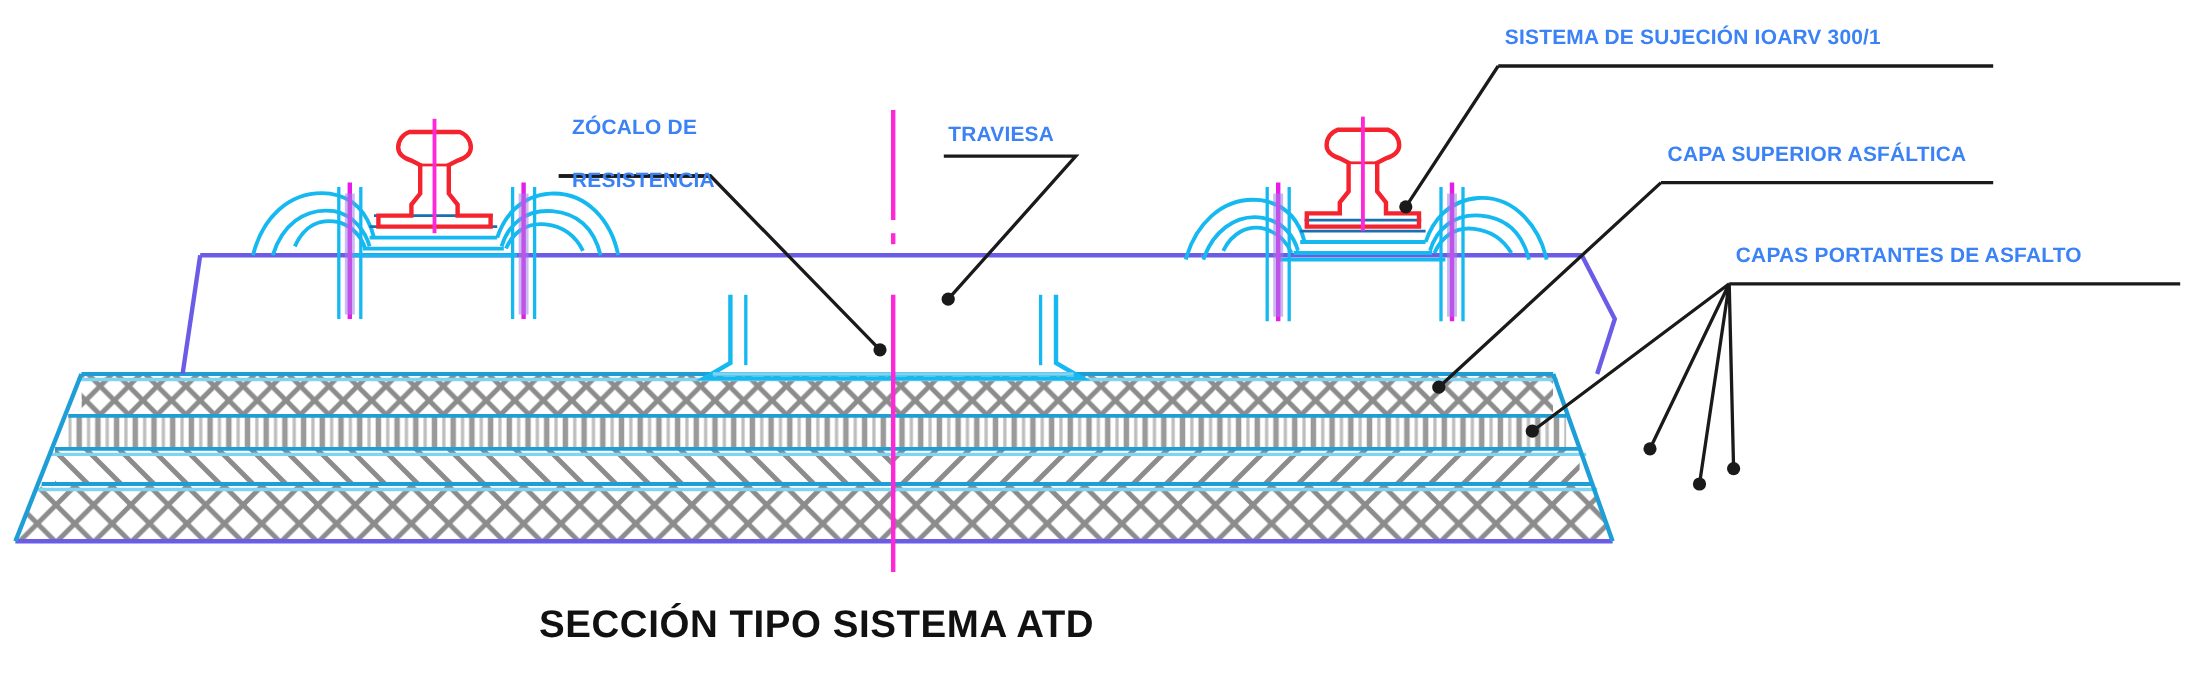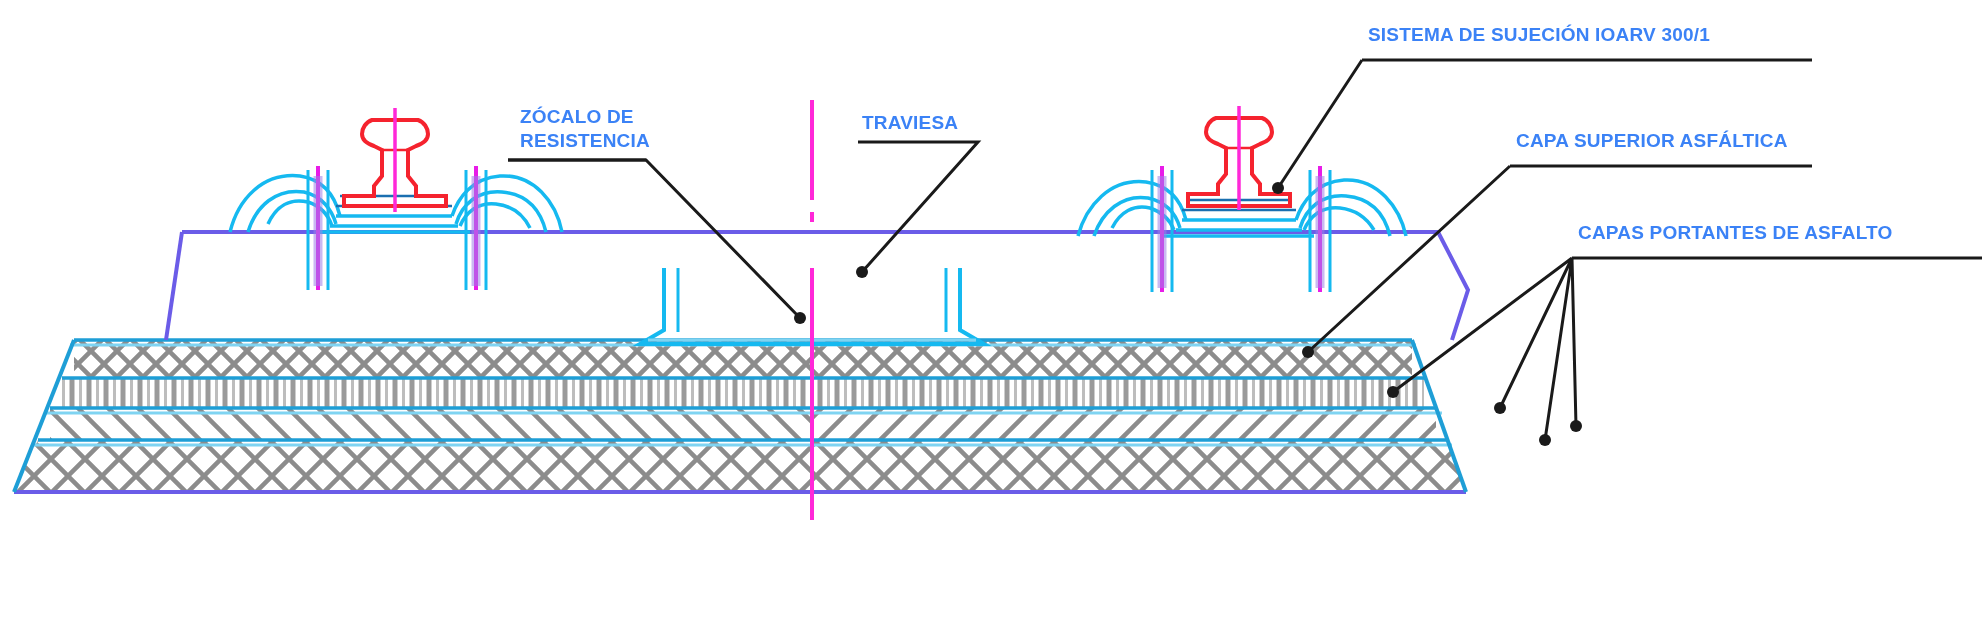--- a/index.html
+++ b/index.html
@@ -233,33 +233,34 @@
       <circle cx="1576" cy="426" r="6"></circle>
     </g>
 
     <g stroke="#555" stroke-width="2.5" fill="none">
       <path d="M508,160 L646,160" stroke="#1a1a1a" stroke-width="3"></path>
     </g>
   </svg>
 
   <div class="lbl lbl-sm" style="left:520px;top:106px;">
     <div>ZÓCALO DE</div>
-    <div style="margin-top:2px;">RESISTENCIA</div>
+    <div style="margin-top:26px;">RESISTENCIA</div>
   </div>
 
   <div class="lbl lbl-sm" style="left:862px;top:112px;">
     <span>TRAVIESA</span>
   </div>
 
   <div class="lbl lbl-sm" style="left:1368px;top:24px;">
     <span>SISTEMA DE SUJECIÓN IOARV 300/1</span>
   </div>
 
   <div class="lbl lbl-sm" style="left:1578px;top:222px;">
     <span>CAPAS PORTANTES DE ASFALTO</span>
   </div>
 
   <div class="lbl lbl-sm" style="left:1516px;top:130px;">
     <span>CAPA SUPERIOR ASFÁLTICA</span>
   </div>
 
+  <div class="title" style="left:490px;top:548px;">SECCIÓN TIPO SISTEMA ATD</div>
 
 </div>
 
 </body></html>

